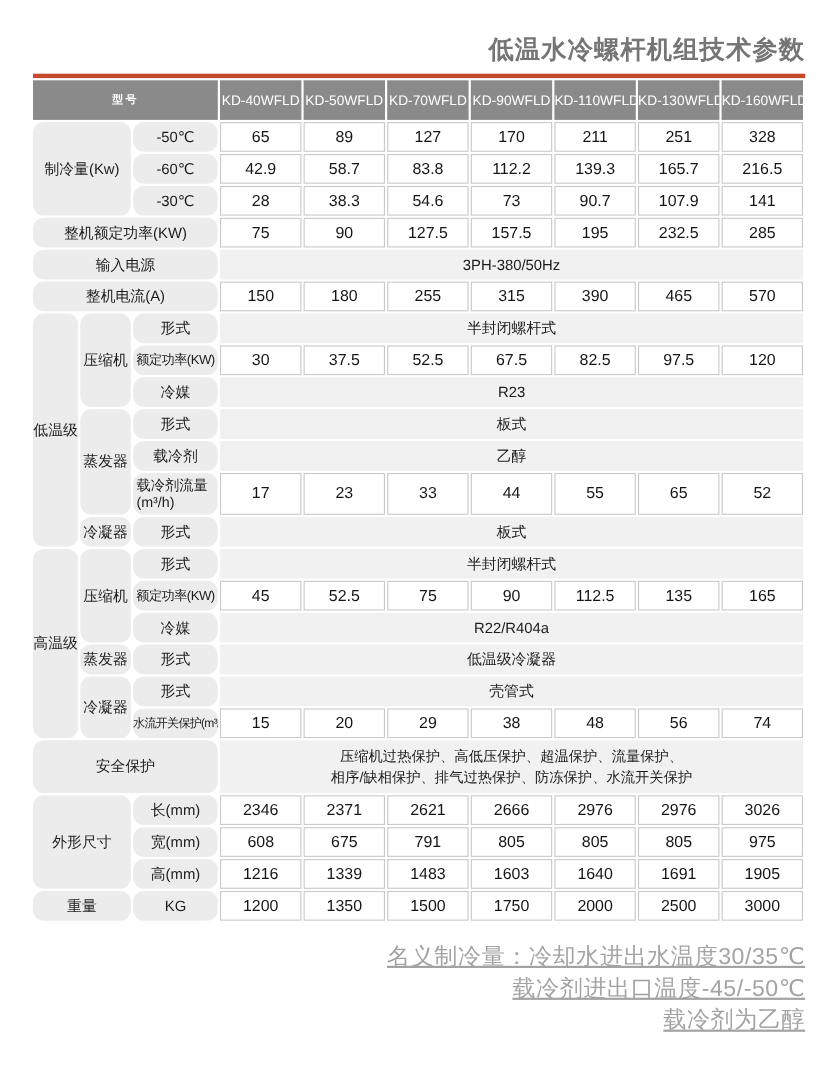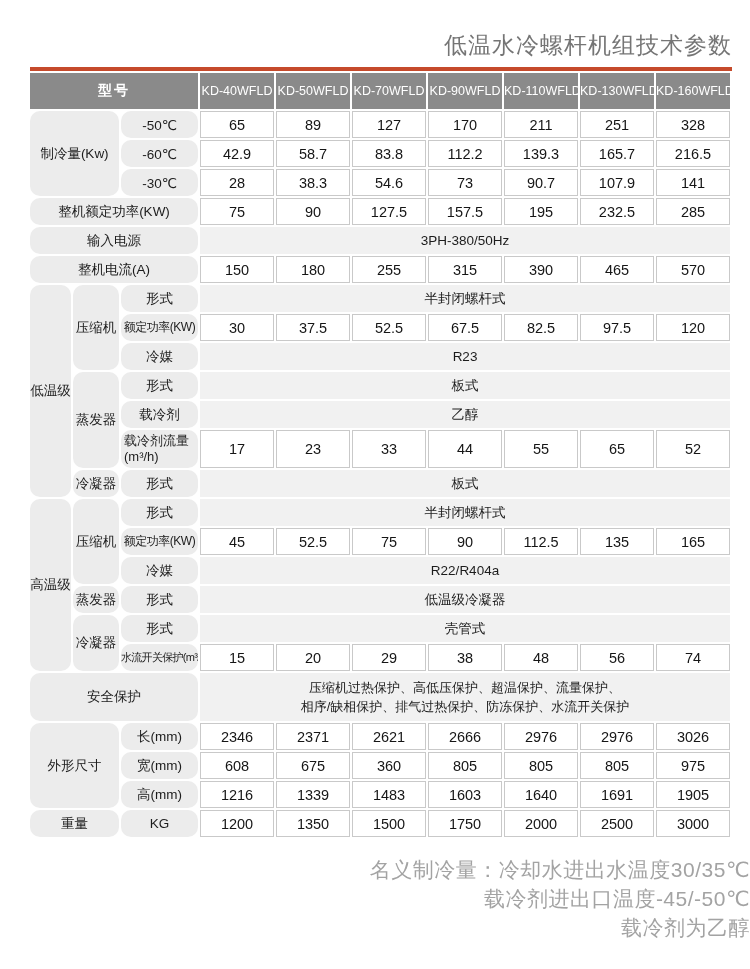--- a/index.html
+++ b/index.html
@@ -4,62 +4,62 @@
 <style>
   html,body{margin:0;padding:0;}
   body{
     width:750px;height:969px;background:#fff;overflow:hidden;
     font-family:"Liberation Sans","DejaVu Sans",sans-serif;
     -webkit-font-smoothing:antialiased;
   }
   .page{position:relative;width:750px;height:969px;}
   .title{
     text-align:right;margin:30px 18px 6px 0;
-    font-size:23px;font-weight:400;color:var(--title_text,#757575);
+    font-size:23px;font-weight:700;color:var(--title_text,#757575);
     letter-spacing:1px;
   }
   .accent-bar{
     height:4px;background:var(--accent,#c54a2b);
     margin:0 18px 0 30px;
   }
   table.spec{
     border-collapse:separate;border-spacing:2px;
     margin-left:28px;width:702px;table-layout:fixed;
   }
   col.c1{width:41px}col.c2{width:46px}col.c3{width:77px}
   col.cd{width:74px}
   th,td{text-align:center;vertical-align:middle;padding:1px 0;}
   th{
     background:var(--header_bg,#8a8a8a);color:#fff;
     font-weight:400;font-size:12.5px;height:34px;
     overflow:hidden;white-space:nowrap;
   }
-  th.model-h{font-size:14px;font-weight:700;letter-spacing:2px;}
+  th.model-h{font-size:10px;font-weight:700;letter-spacing:2px;}
   td{height:25px;}
   td.lab{
     background:var(--label_bg,#ececec);
     font-size:13.5px;color:#1c1c1c;overflow:hidden;border-radius:10px;
   }
   td.tight{font-size:12px;letter-spacing:-0.5px;white-space:nowrap;}
   td.xtight{font-size:11px;letter-spacing:-0.7px;white-space:nowrap;}
   td.wrap-label{text-align:left;padding-left:3px;font-size:13px;line-height:1.25;margin-top:47px;}
   td.val{
     background:#fff;border:1px solid var(--cell_border,#c9c9c9);
     font-size:14.5px;color:#151515;height:23px;
   }
   td.merged{
     background:var(--merged_bg,#f1f1f1);
     font-size:13.5px;color:#1c1c1c;text-align:center;
   }
   td.safety{font-size:13px;line-height:1.5;height:46px;}
   td.flow-row{height:36px;}
   .footnotes{
-    margin:16px 0 0 0;text-align:right;
+    margin:16px 18px 0 0;text-align:right;
     color:var(--footnote_text,#a3a3a3);
-    font-size:21px;line-height:29px;letter-spacing:0.5px;
+    font-size:21px;line-height:29px;letter-spacing:0.5px;text-decoration:underline;
   }
 </style>
 </head>
 <body>
 
 <div class="page">
 
   <div class="title">低温水冷螺杆机组技术参数</div>
   <div class="accent-bar"></div>
 
@@ -247,21 +247,21 @@
         <td class="val">2621</td>
         <td class="val">2666</td>
         <td class="val">2976</td>
         <td class="val">2976</td>
         <td class="val">3026</td>
       </tr>
       <tr>
         <td class="lab">宽(mm)</td>
         <td class="val">608</td>
         <td class="val">675</td>
-        <td class="val">360</td>
+        <td class="val">791</td>
         <td class="val">805</td>
         <td class="val">805</td>
         <td class="val">805</td>
         <td class="val">975</td>
       </tr>
       <tr>
         <td class="lab">高(mm)</td>
         <td class="val">1216</td>
         <td class="val">1339</td>
         <td class="val">1483</td>

